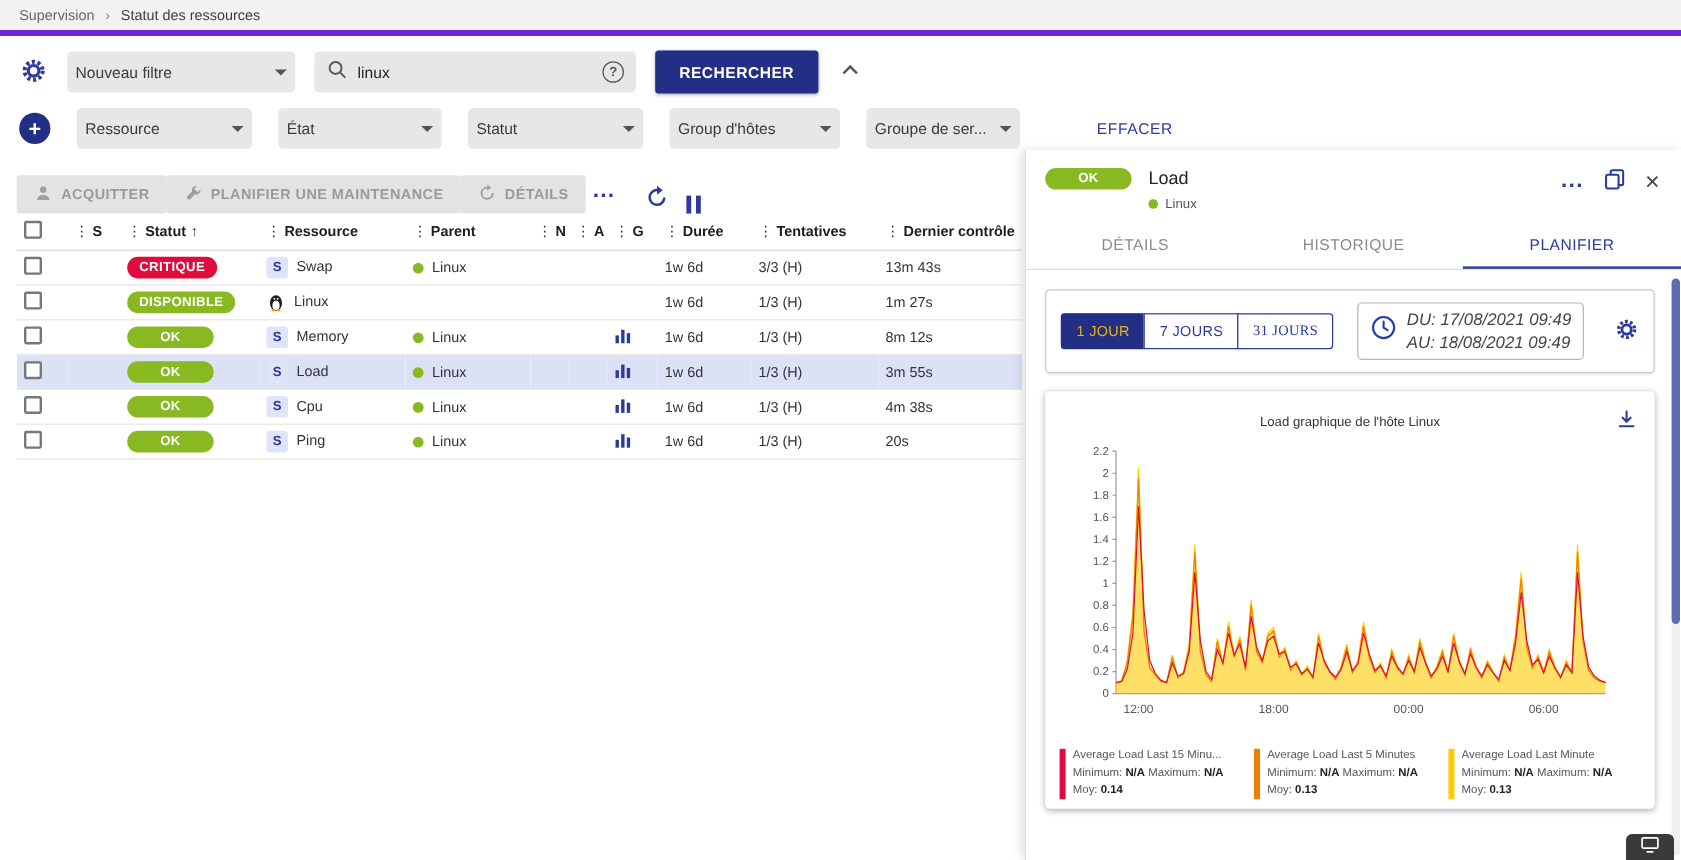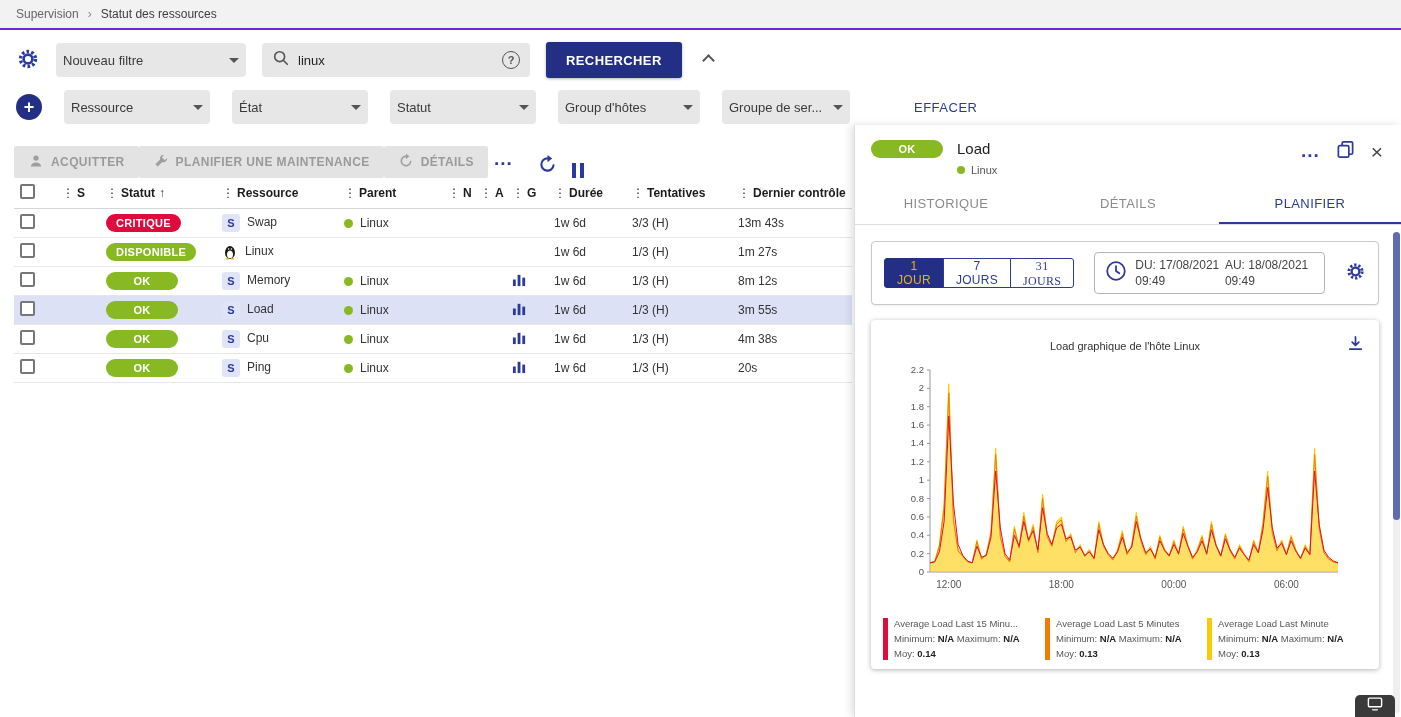--- a/index.html
+++ b/index.html
@@ -1,20 +1,20 @@
 <!DOCTYPE html>
 <html><head>
 <meta charset="utf-8">
 <style>
   * { box-sizing: border-box; margin:0; padding:0; }
   html,body { width:1401px; height:717px; overflow:hidden; }
   body { font-family:"Liberation Sans",sans-serif; background:#fff; position:relative; color:#333; }
 
   
-  .breadcrumb-bar { height:30px; background:#f2f2f2; border-bottom:2px solid #6d28d9; display:flex; align-items:center; gap:9px; padding:0 16px; font-size:12px; }
+  .breadcrumb-bar { height:30px; background:#f2f2f2; border-bottom:5px solid #6d28d9; display:flex; align-items:center; gap:9px; padding:0 16px; font-size:12px; }
   .bc-link { color:#666; cursor:pointer; }
   .bc-sep { color:#888; font-size:12px; }
   .bc-current { color:#3c3c3c; }
 
   
   .filter-area { padding:8px 16px 0 16px; background:#fff; }
   .frow { display:flex; align-items:center; }
   .frow1 { gap:16px; height:44px; }
   .frow2 { gap:22px; height:46px; margin-top:2px; }
   .icon-btn { background:none; border:none; cursor:pointer; display:inline-flex; align-items:center; }
@@ -66,21 +66,21 @@
   .tab.active { color:#2b3a9c; border-bottom-color:#2b3a9c; font-weight:500; }
   .panel-body { flex:1; padding:16px 22px 0 16px; position:relative; }
 
   .ranges-card { border:1px solid #c9c9c9; border-radius:4px; padding:10px 12px; display:flex; align-items:center; gap:20px; box-shadow:0 1px 2px rgba(0,0,0,.08); background:#fff; }
   .range-group { display:flex; }
   .range-btn { height:30px; padding:0 12px; font-size:12px; font-weight:500; border:1px solid #2b3a9c; background:#fff; color:#2b3a9c; letter-spacing:.3px; cursor:pointer; margin-left:-1px; font-family:inherit; }
   .range-btn:first-child { border-radius:3px 0 0 3px; margin-left:0; }
   .range-btn:last-child { border-radius:0 3px 3px 0;font-family:Liberation Serif, serif; }
   .range-btn.active { background:#232f85; color:#eab308; border-color:#232f85; }
   .period-box { border:1px solid #b5b5b5; border-radius:4px; display:flex; align-items:center; gap:8px; padding:4px 10px; cursor:pointer; }
-  .period-text { display:flex; flex-direction:row; font-size:12px; color:#444; line-height:1.35; }
+  .period-text { display:flex; flex-direction:column; font-size:14px; color:#444; line-height:1.35;font-style:italic; }
   .ranges-card .gear-right { margin-left:auto; }
 
   .chart-card { margin-top:15px; background:#fff; border-radius:4px; box-shadow:0 1px 5px rgba(0,0,0,.3); padding:14px 8px 8px; position:relative; }
   .chart-title { text-align:center; font-size:11px; color:#333; margin:6px 0 8px; }
   .download-btn { position:absolute; right:14px; top:14px; background:none; border:none; cursor:pointer; }
   .chart-holder { display:flex; justify-content:center; }
   .legend { display:flex; gap:2px; margin-top:8px; padding:0 4px; }
   .legend-item { display:flex; gap:6px; flex:1; cursor:pointer; }
   .legend-bar { width:5px; height:42px; flex:0 0 5px; }
   .legend-text { display:flex; flex-direction:column; gap:2px; font-size:9.5px; color:#555; line-height:1.35; white-space:nowrap; overflow:hidden; }
@@ -352,22 +352,22 @@
               <rect x="6.5" y="2" width="11" height="13" rx="1.5" fill="none" stroke="#2b3a9c" stroke-width="1.8"></rect>
               <rect x="2.5" y="6" width="11" height="12" rx="1.5" fill="#fff" stroke="#2b3a9c" stroke-width="1.8"></rect>
             </svg>
         </span>
       </button>
       <button class="close-btn"><span>×</span></button>
     </div>
   </div>
 
   <div class="tabs">
+    <div class="tab">DÉTAILS</div>
     <div class="tab">HISTORIQUE</div>
-    <div class="tab">DÉTAILS</div>
     <div class="tab active">PLANIFIER</div>
   </div>
 
   <div class="panel-body">
     <div class="ranges-card">
       <div class="range-group">
         <button class="range-btn active">1 JOUR</button>
         <button class="range-btn">7 JOURS</button>
         <button class="range-btn">31 JOURS</button>
       </div>

